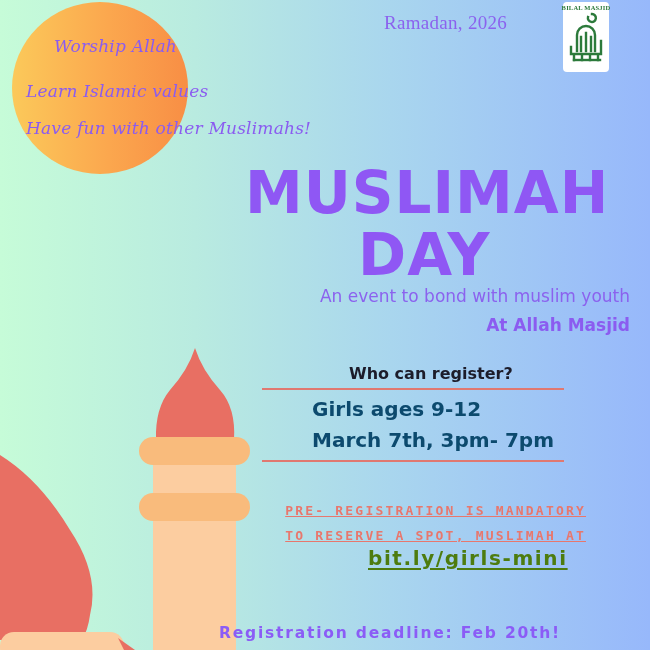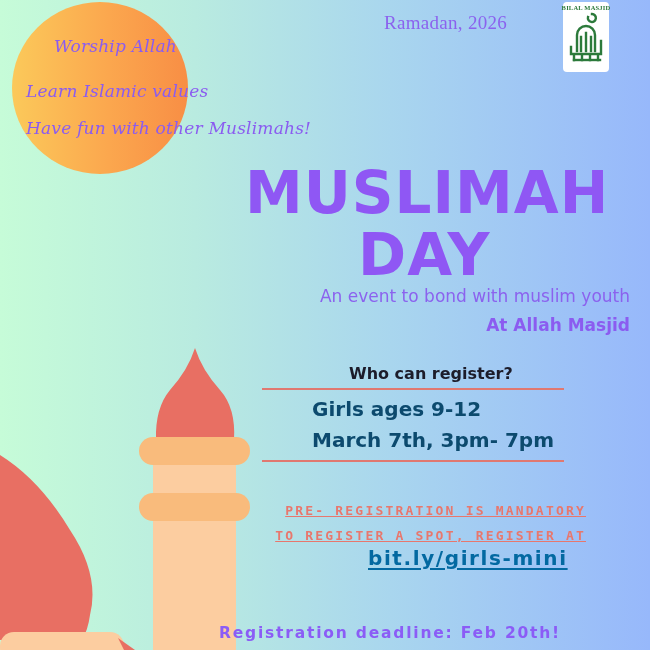--- a/index.html
+++ b/index.html
@@ -60,21 +60,21 @@
       left: 312px; font-family: "DejaVu Sans", sans-serif; font-weight: bold;
       color: #0c4a6e; font-size: 20px; white-space: nowrap;
     }
 
     .mandatory {
       right: 64px; font-family: "DejaVu Sans Mono", monospace; font-weight: bold;
       color: #e8776d; font-size: 13px; letter-spacing: 2.2px; white-space: nowrap; text-align: right; text-decoration: underline;
     }
     .link {
       left: 368px; top: 546px; font-family: "DejaVu Sans", sans-serif; font-weight: bold;
-      color: #0369a1; font-size: 20px; letter-spacing: 1.6px; text-decoration: underline;
+      color: #4d7c0f; font-size: 20px; letter-spacing: 1.6px; text-decoration: underline;
       text-underline-offset: 3px; white-space: nowrap;
     }
     .deadline {
       left: 219px; top: 624px; font-family: "DejaVu Sans", sans-serif; font-weight: bold;
       color: #8b5cf6; font-size: 15.5px; letter-spacing: 1.8px; white-space: nowrap;
     }
   </style>
 </head>
 <body>
 
@@ -106,21 +106,21 @@
 <div class="abs subtitle">An event to bond with muslim youth</div>
 <div class="abs at-masjid">At Allah Masjid</div>
 
 <div class="abs who">Who can register?</div>
 <div class="abs rule" style="top:388px;"></div>
 <div class="abs detail" style="top:397px;">Girls ages 9-12</div>
 <div class="abs detail" style="top:428px;">March 7th, 3pm- 7pm</div>
 <div class="abs rule" style="top:460px;"></div>
 
 <div class="abs mandatory" style="top:503px;">PRE- REGISTRATION IS MANDATORY</div>
-<div class="abs mandatory" style="top:528px;">TO REGISTER A SPOT, REGISTER AT</div>
+<div class="abs mandatory" style="top:528px;">TO RESERVE A SPOT, MUSLIMAH AT</div>
 <a class="abs link">bit.ly/girls-mini</a>
 
 <svg class="abs" style="left:0; top:340px;" width="260" height="310" viewBox="0 0 260 310">
 
   <path d="M0 115 Q40 140 70 190 Q100 235 90 275 Q88 290 82 300 L0 300 Z" fill="#e86f63"></path>
 
   <rect x="153" y="120" width="83" height="190" fill="#fccda0"></rect>
 
   <path d="M195 8 Q188 30 170 50 Q155 68 156 100 L234 100 Q236 68 220 50 Q202 30 195 8 Z" fill="#e86f63"></path>
 

